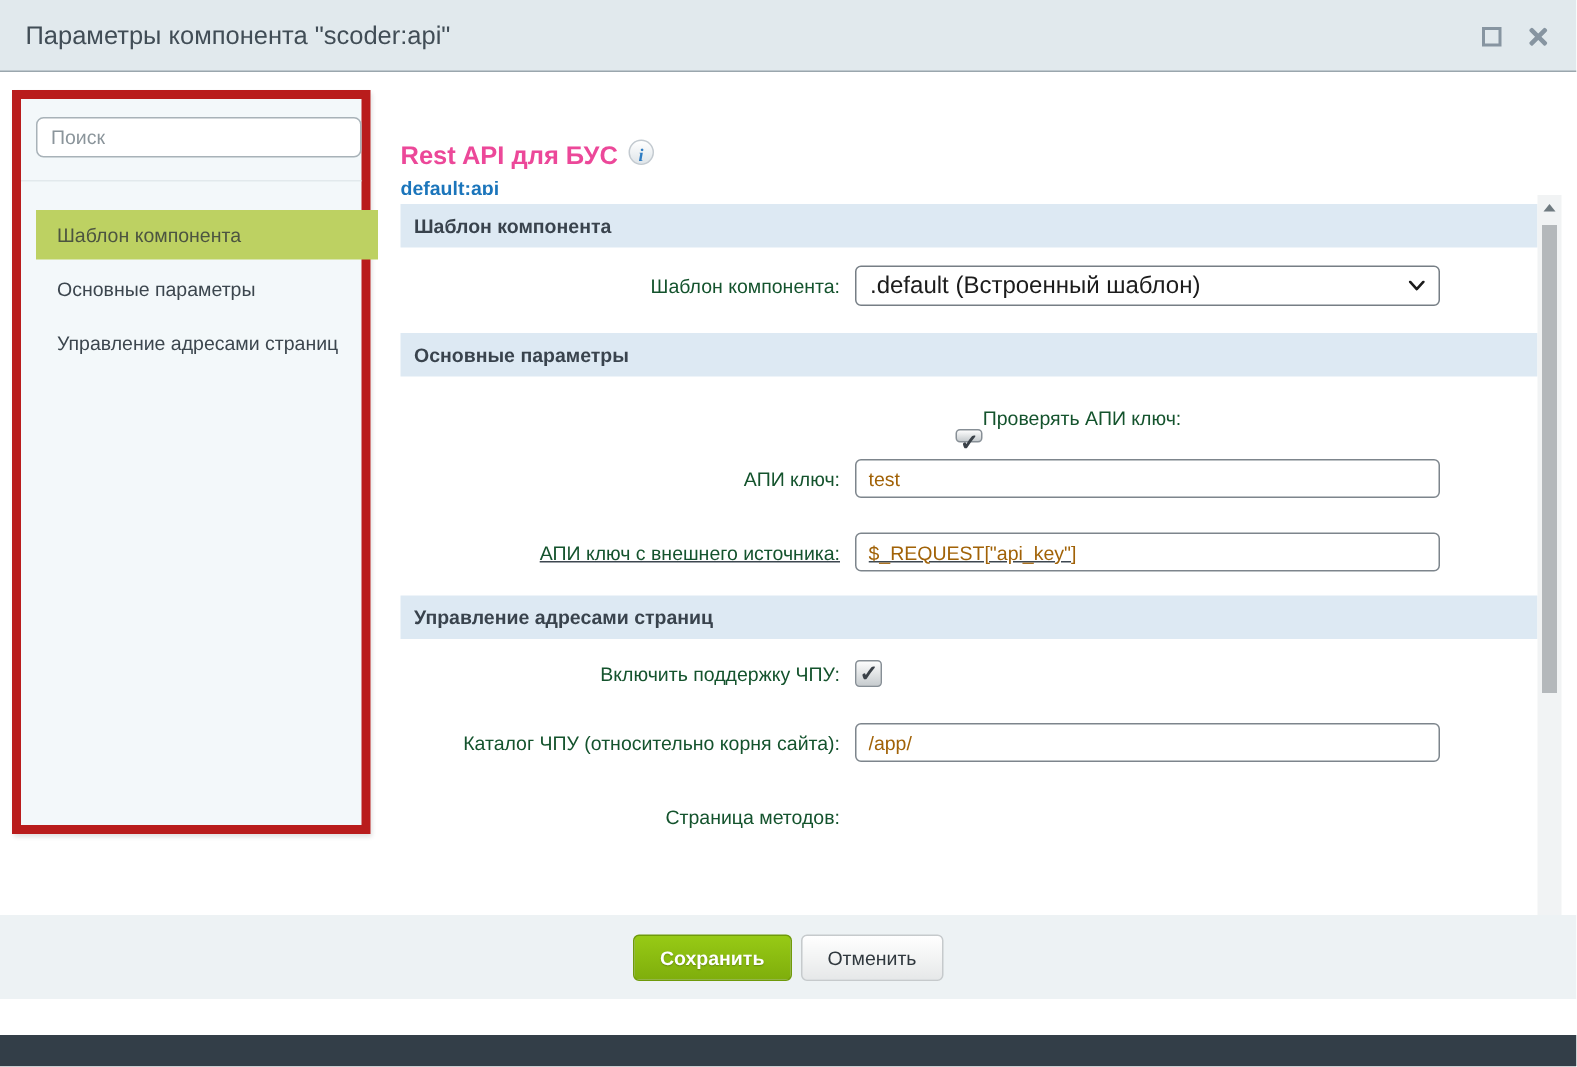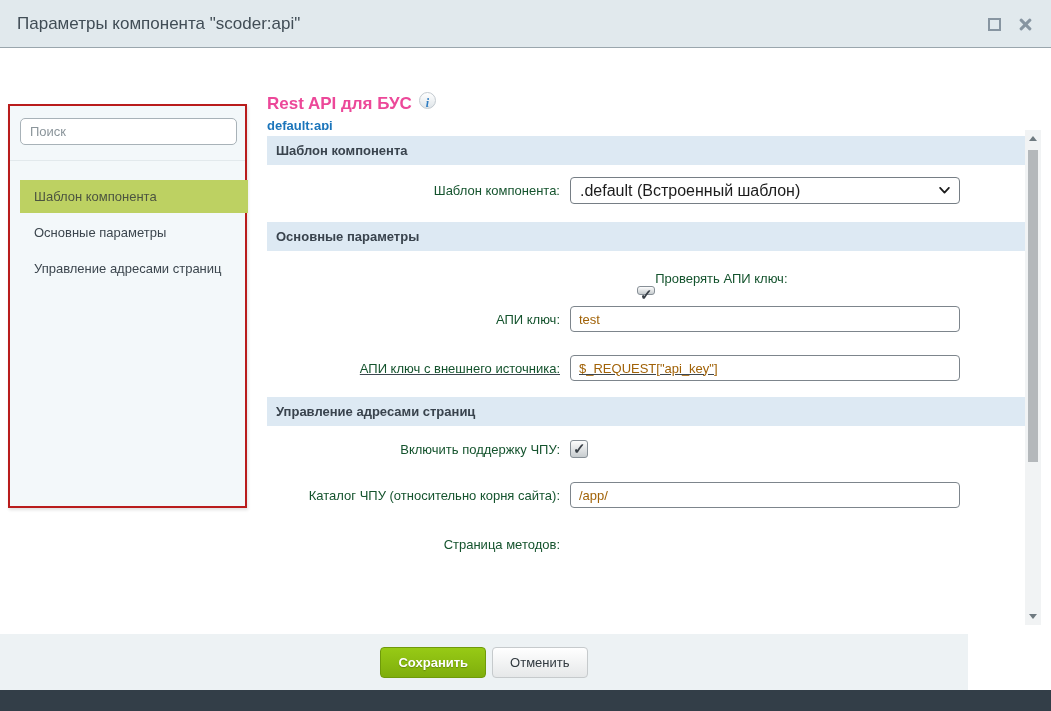--- a/index.html
+++ b/index.html
@@ -20,22 +20,22 @@
   .btn-maximize { width:13px; height:13px; border:2px solid #8795a1; display:inline-block; cursor:pointer; }
   .btn-close { width:16px; height:16px; position:relative; cursor:pointer; }
   .btn-close::before, .btn-close::after {
     content:""; position:absolute; left:7px; top:1px; width:3px; height:15px; background:#8795a1; border-radius:1px;
   }
   .btn-close::before { transform:rotate(45deg); }
   .btn-close::after  { transform:rotate(-45deg); }
 
   
   .sidebar {
-    position:absolute; left:8px; top:60px; width:239px; height:404px;
-    background:#f3f8fa; border:2px solid #b91c1c; box-shadow:1px 2px 3px rgba(0,0,0,.12);margin-top:44px;
+    position:absolute; left:8px; top:60px; width:239px; height:496px;
+    background:#f3f8fa; border:6px solid #b91c1c; box-shadow:1px 2px 3px rgba(0,0,0,.12);
   }
   .search-input {
     display:block; margin:12px 10px 0 10px; width:217px; height:27px;
     border:1px solid #a8b2b8; border-radius:5px; background:#fff;
     padding:0 9px; font-size:13px; font-family:"Liberation Sans", sans-serif; color:#333; outline:none;
   }
   .search-input::placeholder { color:#8b959b; }
   .sidebar-divider { border:none; border-top:1px solid #e2e9ec; margin:15px 0 0 0; }
   .menu { margin-top:19px; }
   .menu-item {
@@ -93,21 +93,21 @@
   .sb-arrow.down { bottom:1px; }
   .sb-arrow::after {
     content:""; position:absolute; left:4px; border-left:4px solid transparent; border-right:4px solid transparent;
   }
   .sb-arrow.up::after { top:5px; border-bottom:5px solid #6f7a80; }
   .sb-arrow.down::after { top:6px; border-top:5px solid #6f7a80; }
   .sb-thumb { position:absolute; left:3px; top:20px; width:10px; height:312px; background:#b4b8bb; cursor:grab; }
 
   
   .footer {
-    position:absolute; left:0; top:634px; width:968px; height:56px; background:#edf2f4;
+    position:absolute; left:0; top:610px; width:1051px; height:56px; background:#edf2f4;
     display:flex; align-items:center; justify-content:center; gap:6px;
   }
   .btn { height:31px; border-radius:4px; font-size:13px; font-family:"Liberation Sans", sans-serif; cursor:pointer; padding:0 17px; }
   .btn-save {
     background:linear-gradient(#97ca15,#7fae0c); border:1px solid #6f9a0a;
     color:#ffffff; font-weight:bold; text-shadow:0 1px 1px rgba(0,0,0,.25);
   }
   .btn-cancel {
     background:linear-gradient(#ffffff,#e6e8e9); border:1px solid #c6cacc; color:#30383e;
   }

